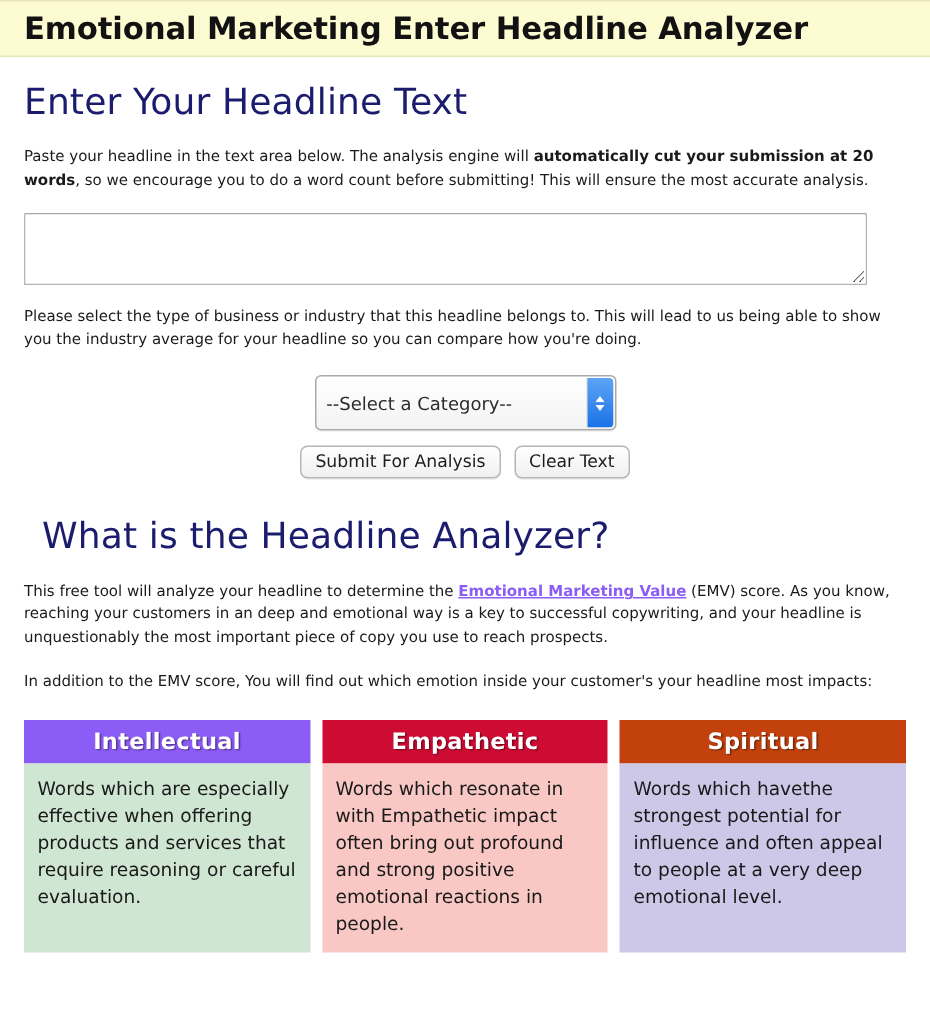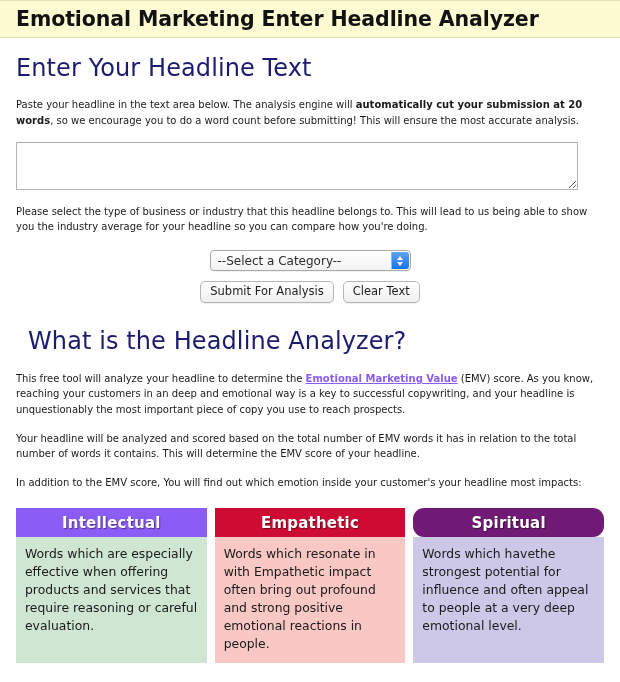--- a/index.html
+++ b/index.html
@@ -88,21 +88,21 @@
   
   .control-row {
     display: flex;
     justify-content: center;
     align-items: center;
     margin: 16px 0 0 0;
   }
   .select-shell {
     position: relative;
     width: 201px;
-    height: 21px;
+    height: 37px;
     border: 1px solid #a9a9a9;
     border-radius: 4px;
     background: linear-gradient(#ffffff, #f3f3f3);
     display: flex;
     align-items: center;
     box-shadow: 0 1px 0 rgba(0,0,0,0.05);
   }
   .select-shell .select-value {
     font-size: 12px;
     color: #2b2b2b;
@@ -216,36 +216,35 @@
 
   <div class="button-row">
     <button class="mac-button">Submit For Analysis</button>
     <button class="mac-button">Clear Text</button>
   </div>
 
   <h2 class="section-heading second">What is the Headline Analyzer?</h2>
 
   <p class="body-text"><span>This free tool will analyze your headline to determine the </span><a class="inline-link" href="#">Emotional Marketing Value</a><span> (EMV) score. As you know, reaching your customers in an deep and emotional way is a key to successful copywriting, and your headline is unquestionably the most important piece of copy you use to reach prospects.</span></p>
 
-  <p class="body-text">Your headline will be analyzed and scored based on the total number of EMV words it has in relation to the total number of words it contains. This will determine the EMV score of your headline.</p>
 
   <p class="body-text">In addition to the EMV score, You will find out which emotion inside your customer's your headline most impacts:</p>
 
   <div class="cards">
 
     <div class="card">
       <div class="card-header" style="background: #8b5cf6;">Intellectual</div>
       <div class="card-body" style="background: rgb(207, 230, 210);">Words which are especially effective when offering products and services that require reasoning or careful evaluation.</div>
     </div>
 
     <div class="card">
       <div class="card-header" style="background: rgb(206, 11, 51);">Empathetic</div>
       <div class="card-body" style="background: rgb(249, 200, 196);">Words which resonate in with Empathetic impact often bring out profound and strong positive emotional reactions in people.</div>
     </div>
 
     <div class="card">
-      <div class="card-header" style="background: #701a75; border-radius: 11px;">Spiritual</div>
+      <div class="card-header" style="background: #c2410c;">Spiritual</div>
       <div class="card-body" style="background: rgb(205, 200, 232);">Words which havethe strongest potential for influence and often appeal to people at a very deep emotional level.</div>
     </div>
 
   </div>
 
 </div>
 
 </body></html>

